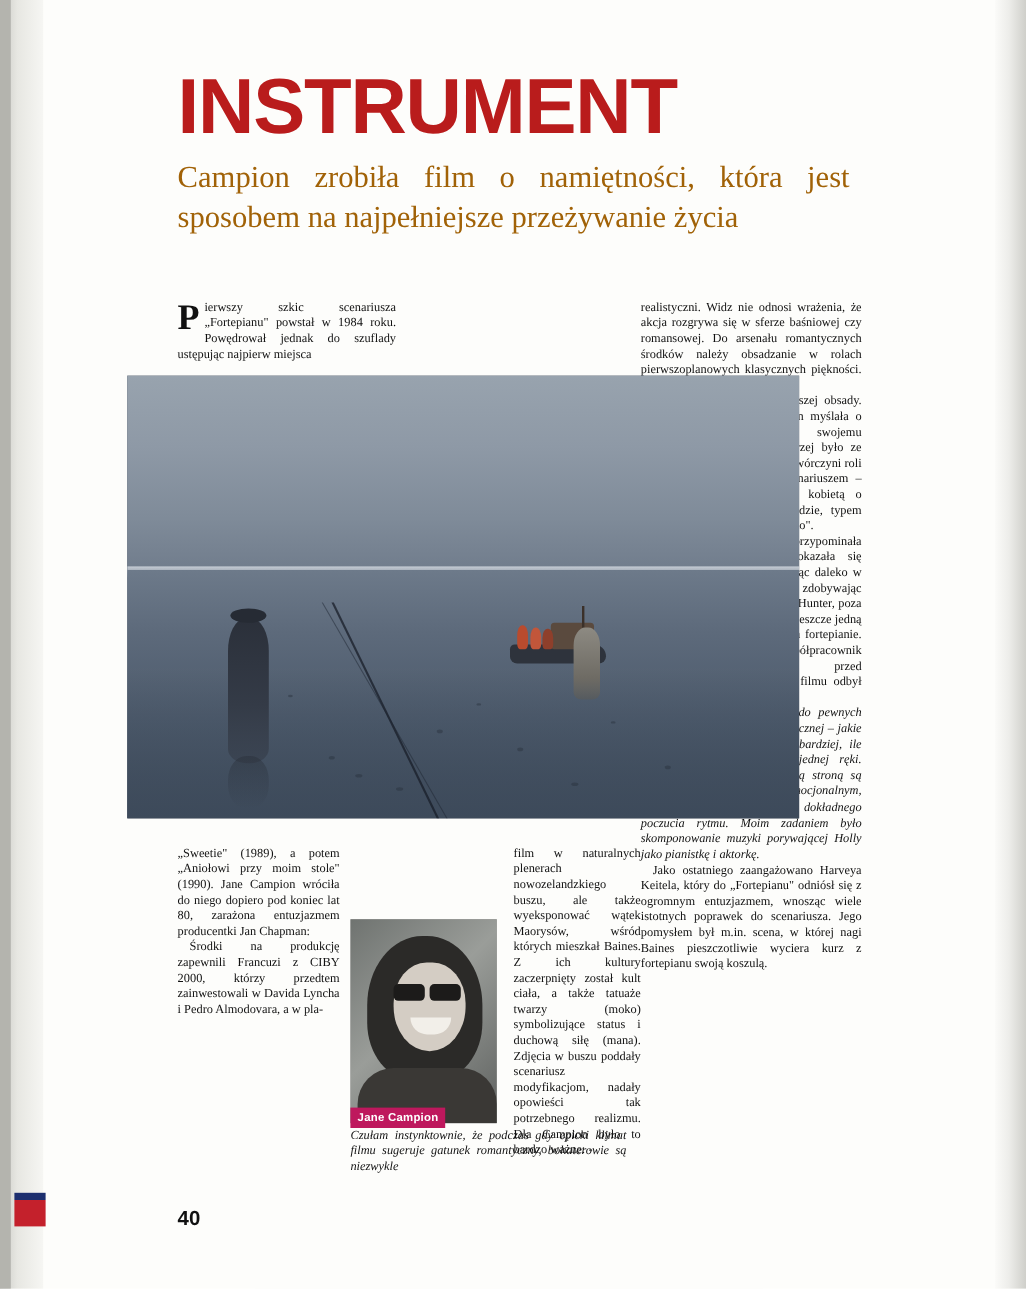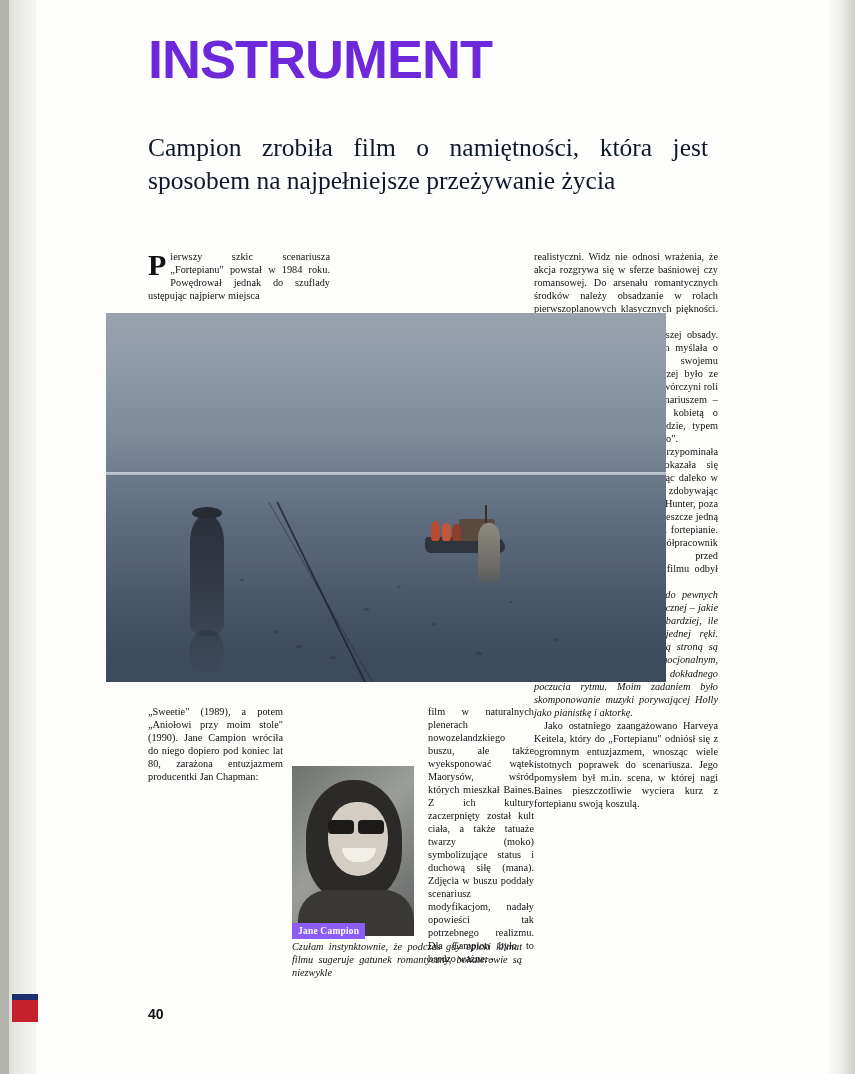--- a/index.html
+++ b/index.html
@@ -61,39 +61,39 @@
     left: 44px;
     top: 0;
     width: 770px;
     height: 1074px;
   }
 
   
   .masthead {
     position: absolute;
     left: 104px;
-    top: 32px;
+    top: 56px;
     width: 660px;
     font-family: "Liberation Sans", sans-serif;
     font-weight: bold;
-    font-size: 54px;
+    font-size: 65px;
     letter-spacing: -1px;
-    color: #6d28d9;
+    color: #b91c1c;
     line-height: 1;
   }
 
   .deck {
     position: absolute;
     left: 104px;
     top: 132px;
     width: 560px;
     font-family: "Liberation Serif", serif;
     font-size: 25.5px;
     line-height: 1.28;
-    color: #0f172a;
+    color: #a16207;
     text-align: justify;
     text-align-last: left;
   }
 
   
   .col {
     position: absolute;
     font-size: 10.3px;
     line-height: 1.265;
     text-align: justify;
@@ -271,43 +271,43 @@
     background: #f2efe9; border-radius: 0 0 18px 18px;
   }
   .photo-portrait .body {
     position: absolute; left: 6px; bottom: 0; width: 116px; height: 46px;
     background: #3a3835; border-radius: 30px 30px 0 0;
   }
   .caption-badge {
     position: absolute;
     left: 248px;
     top: 923px;
-    background: #8b5cf6;
+    background: #be185d;
     color: #fff;
-    font-family: Liberation Serif, serif;
+    font-family: Liberation Sans, sans-serif;
     font-weight: bold;
     font-size: 9.5px;
     padding: 3px 6px 3px 6px;
     letter-spacing: .2px;
   }
 
   
   .b1 { left: 104px; width: 135px; top: 705px; }
   .b2 { left: 384px; width: 106px; top: 705px; }
   .b2b { left: 248px; width: 230px; top: 940px; }
 
   .ital { font-style: italic; }
 
   .folio {
     position: absolute;
     left: 104px;
     top: 1006px;
     font-family: "Liberation Sans", sans-serif;
     font-weight: bold;
-    font-size: 14px;
+    font-size: 17px;
     color: #111;
   }
 </style>
 </head>
 <body>
 
 <div class="scan"></div>
 <div class="left-gutter"></div>
 <div class="left-edge-dark"></div>
 <div class="right-edge"></div>
@@ -358,20 +358,21 @@
     <div class="speck" style="left:52%;top:74%;width:4px;height:2px;"></div>
     <div class="speck" style="left:58%;top:84%;width:5px;height:3px;"></div>
     <div class="speck" style="left:66%;top:92%;width:6px;height:3px;"></div>
     <div class="speck" style="left:72%;top:78%;width:4px;height:2px;"></div>
     <div class="speck" style="left:24%;top:72%;width:4px;height:2px;"></div>
     <div class="speck" style="left:80%;top:88%;width:5px;height:3px;"></div>
   </div>
 
   <div class="col b1">
     <p class="first">„Sweetie" (1989), a potem „Aniołowi przy moim stole" (1990). Jane Campion wróciła do niego dopiero pod koniec lat 80, zarażona entuzjazmem producentki Jan Chapman:</p>
+    <p>Środki na produkcję zapewnili Francuzi z CIBY 2000, którzy przedtem zainwestowali w Davida Lyncha i Pedro Almodovara, a w pla-</p>
   </div>
 
   <div class="col b2">
     <p class="first">film w naturalnych plenerach nowozelandzkiego buszu, ale także wyeksponować wątek Maorysów, wśród których mieszkał Baines. Z ich kultury zaczerpnięty został kult ciała, a także tatuaże twarzy (moko) symbolizujące status i duchową siłę (mana). Zdjęcia w buszu poddały scenariusz modyfikacjom, nadały opowieści tak potrzebnego realizmu. Dla Campion było to bardzo ważne: -</p>
   </div>
   <div class="col b2b">
     <p class="ital nohang">Czułam instynktownie, że podczas gdy epicki klimat filmu sugeruje gatunek romantyczny, bohaterowie są niezwykle</p>
   </div>
 
   <div class="photo-portrait">

